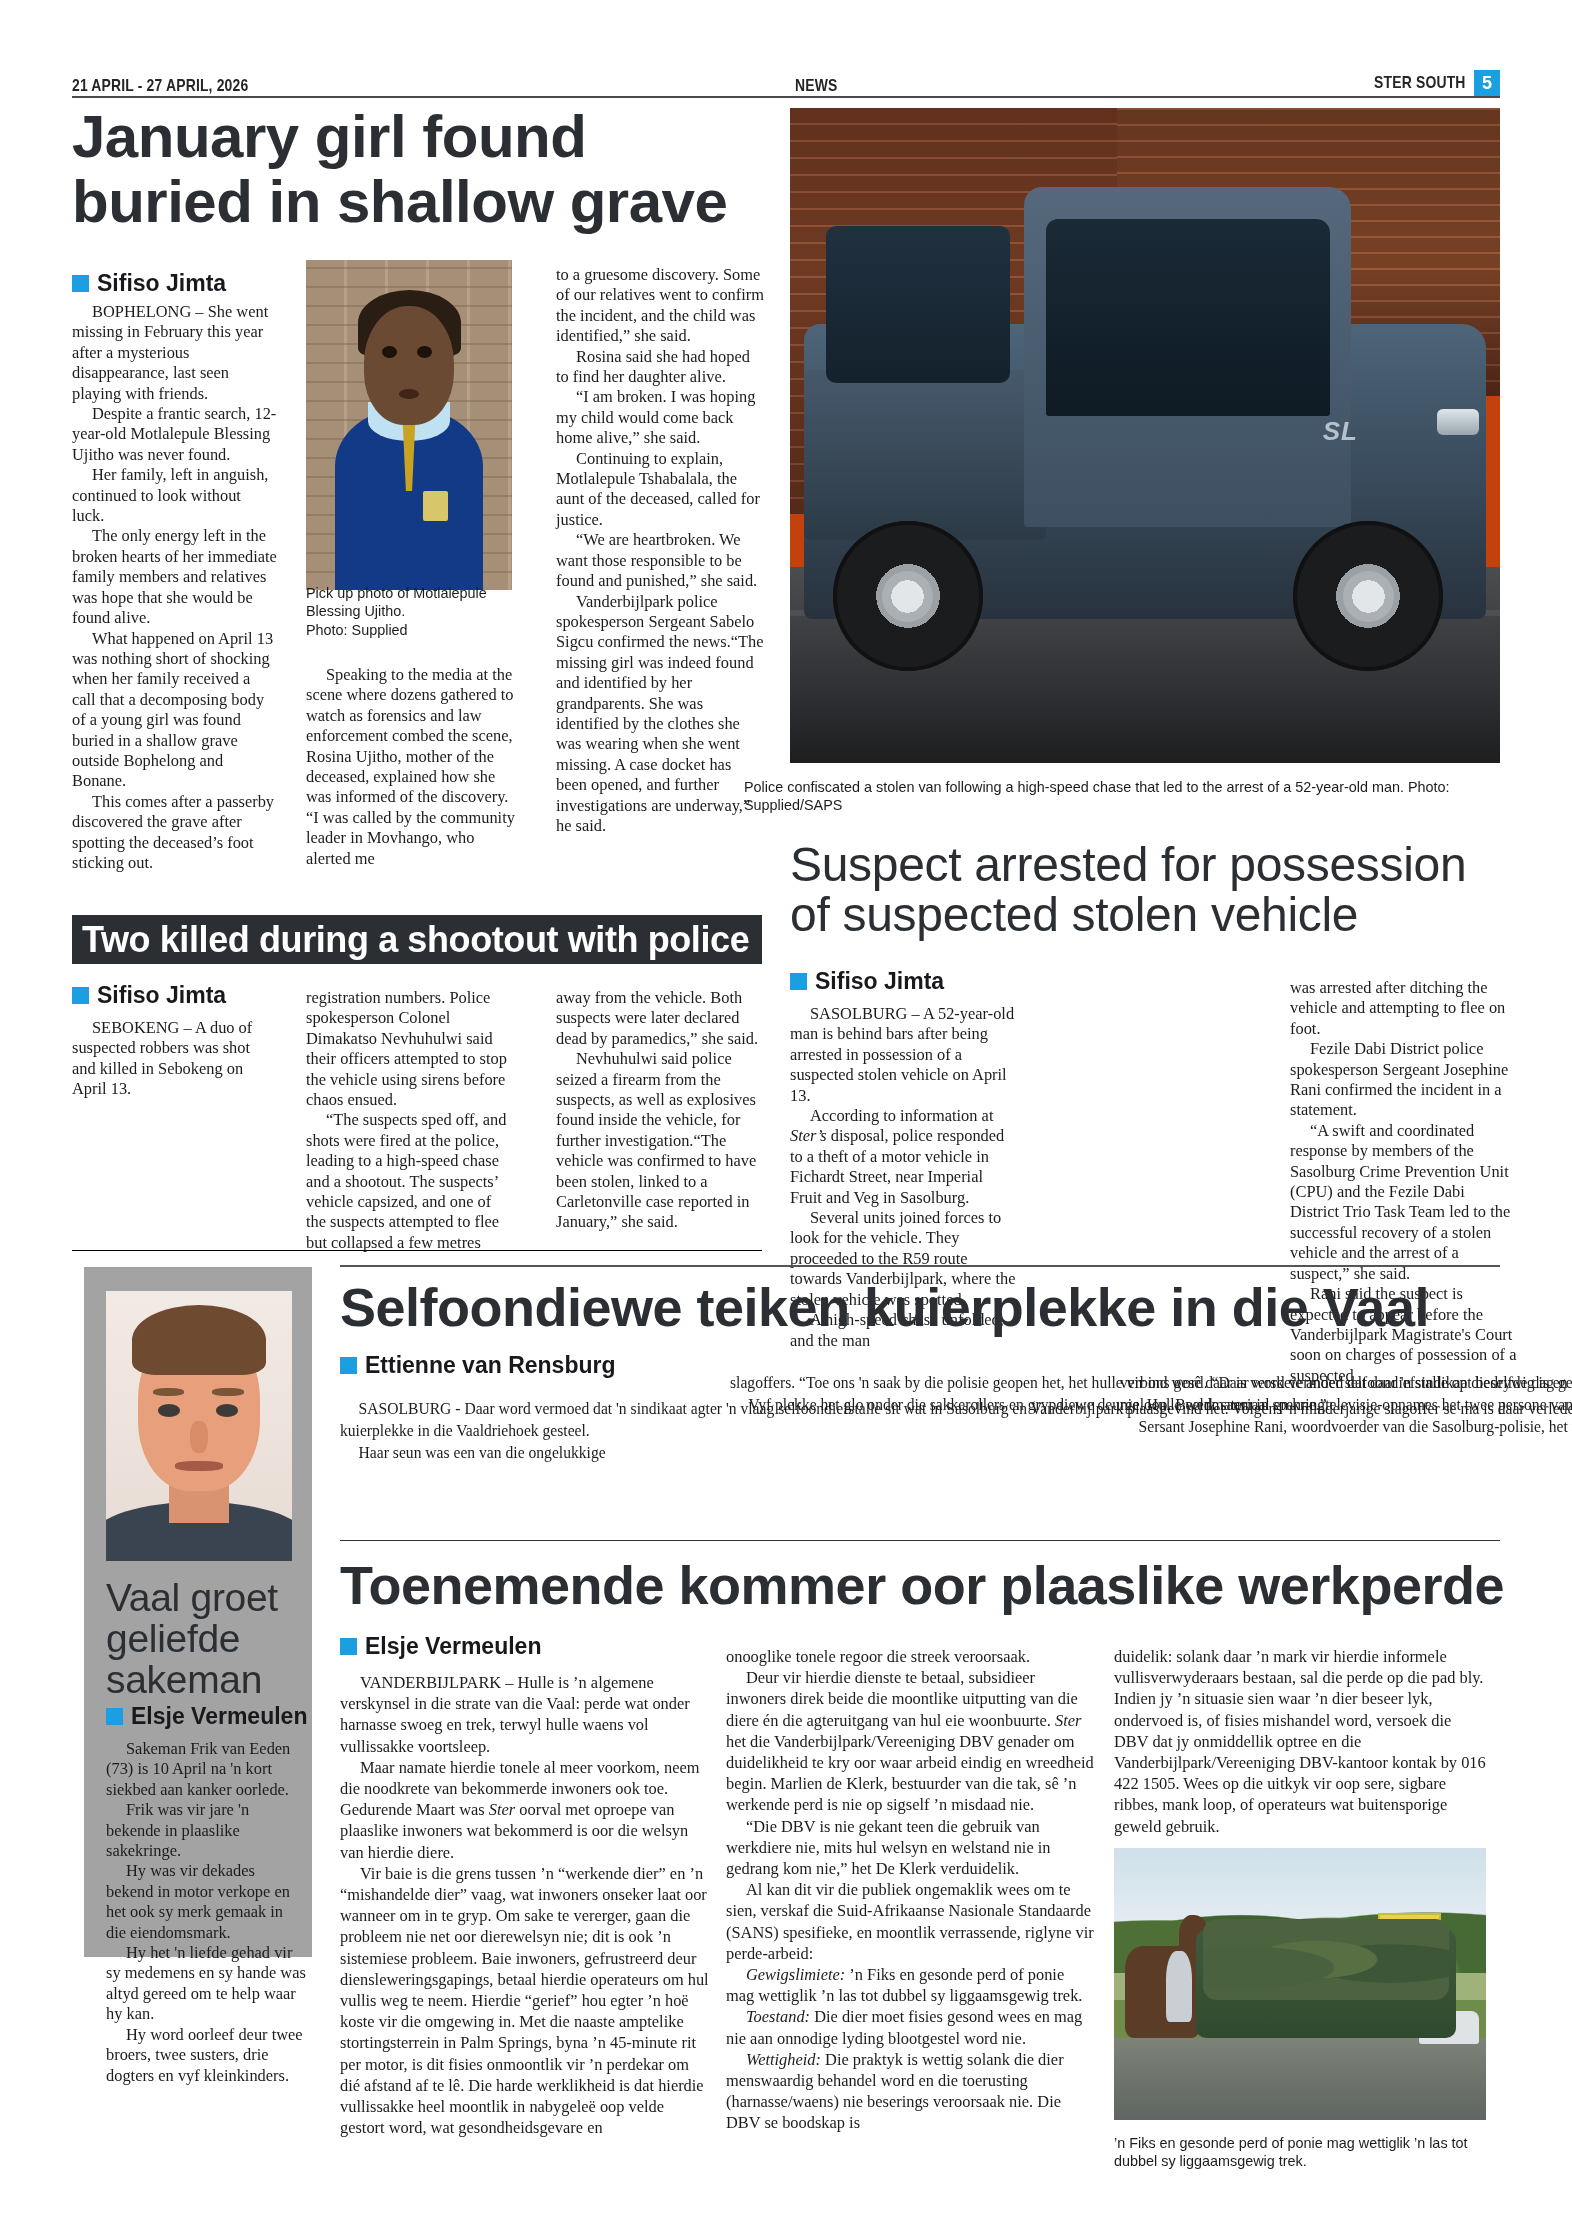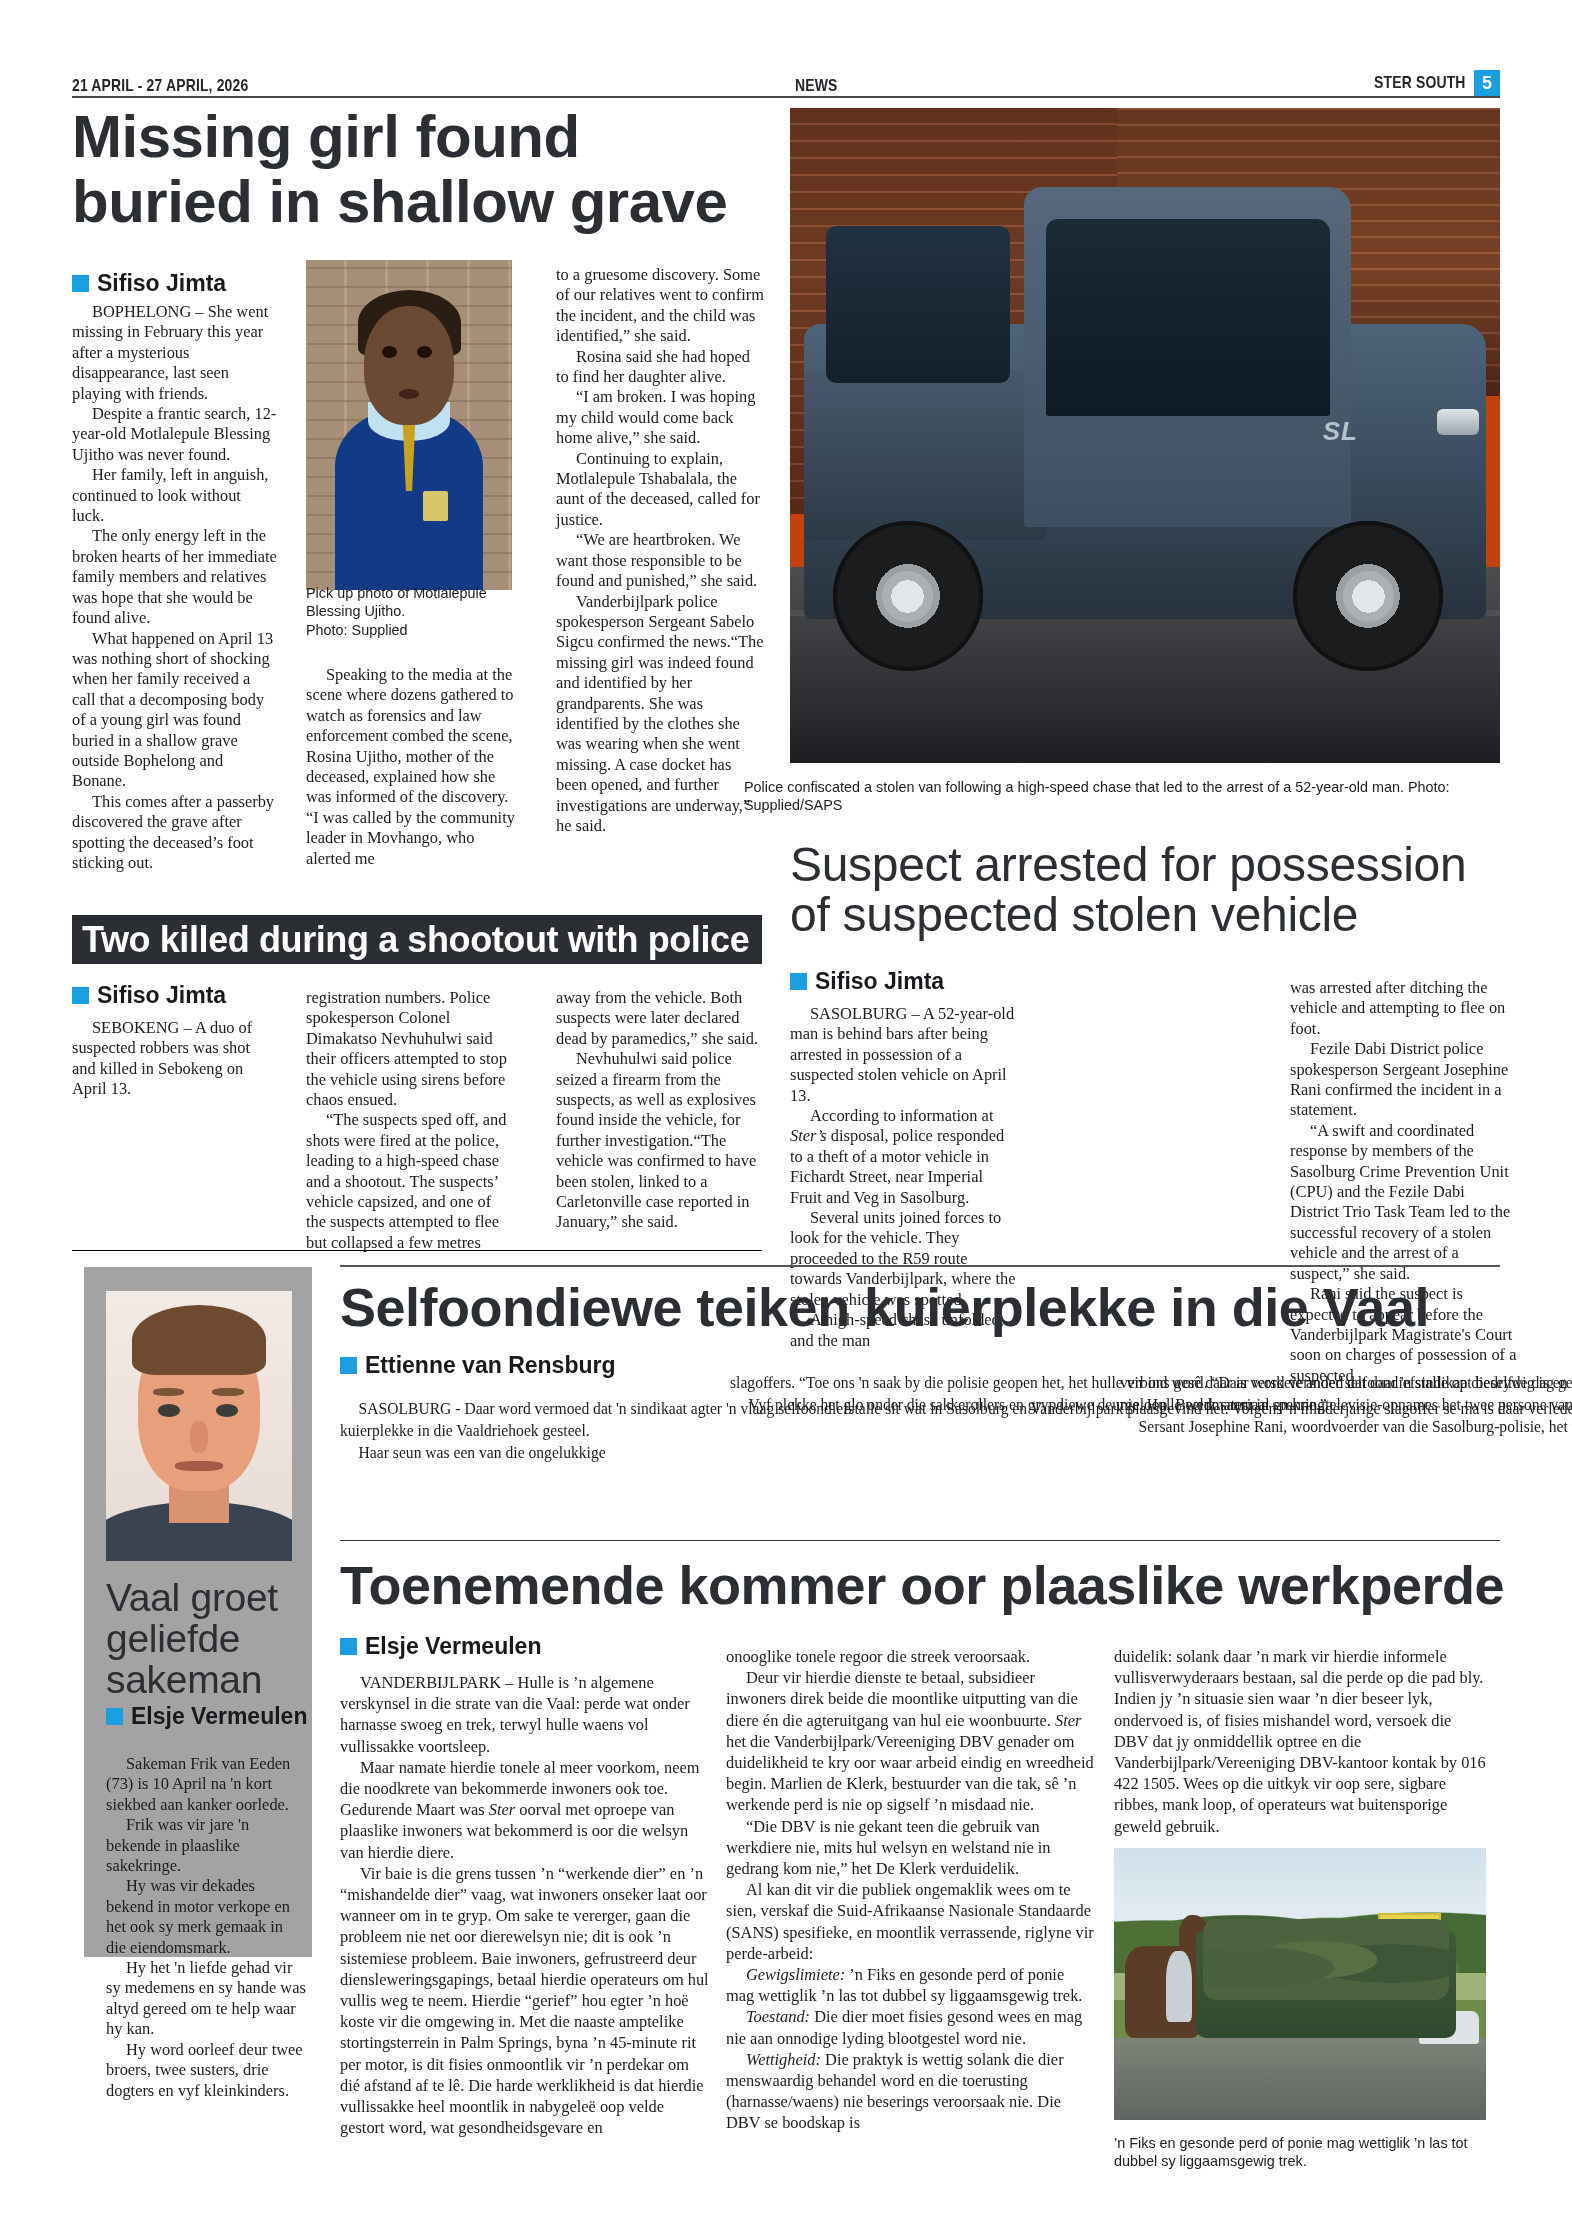--- a/index.html
+++ b/index.html
@@ -176,21 +176,21 @@
   .sbp-eye{position:absolute;width:12%;height:4.5%;background:#3d3b3a;border-radius:50%;top:42%;}
   .sbp-eye.l{left:28%;} .sbp-eye.r{left:59%;}
   .sbp-nose{position:absolute;left:45%;top:48%;width:10%;height:12%;background:#d88c67;border-radius:40%;}
   .sbp-mouth{position:absolute;left:37%;top:63%;width:26%;height:3.5%;background:#a65947;border-radius:40%;}
   .sb-head{
     position:absolute;left:22px;top:310px;width:190px;
     font-family:"Liberation Sans Narrow","Liberation Sans",sans-serif;
     font-weight:normal;font-size:39px;line-height:41px;color:#2b2f33;letter-spacing:-.3px;
   }
   .sb-byline{position:absolute;left:22px;top:436px;}
-  .sb-body{position:absolute;left:22px;top:487px;width:200px;}
+  .sb-body{position:absolute;left:22px;top:472px;width:200px;}
 
   
   .s4-rule{position:absolute;left:340px;top:1265px;width:1160px;height:2px;background:#555;}
   .s4-head{
     position:absolute;left:340px;top:1278px;width:1170px;
     font-size:54px;line-height:58px;
   }
   .s4-byline{position:absolute;left:340px;top:1352px;}
   .s4-c1{position:absolute;left:340px;top:1398px;width:345px;}
   .s4-c2{position:absolute;left:730px;top:1372px;width:345px;}
@@ -250,21 +250,21 @@
   <div class="masthead">
     <div class="mh-date">21 APRIL - 27 APRIL, 2026</div>
     <div class="mh-section">NEWS</div>
     <div class="mh-right">
       <div class="mh-title">STER SOUTH</div>
       <div class="pagenum">5</div>
     </div>
   </div>
   <div class="mh-rule"></div>
 
-  <div class="s1-head hl-black">Missing girl found buried in shallow grave</div>
+  <div class="s1-head hl-black">January girl found buried in shallow grave</div>
 
   <div class="byline s1-byline">
     <span class="sq"></span>
     <span class="nm">Sifiso Jimta</span>
   </div>
 
   <div class="body-col s1-c1">
     <p>BOPHELONG – She went missing in February this year after a mysterious disappearance, last seen playing with friends.</p>
     <p>Despite a frantic search, 12-year-old Motlalepule Blessing Ujitho was never found.</p>
     <p>Her family, left in anguish, continued to look without luck.</p>

